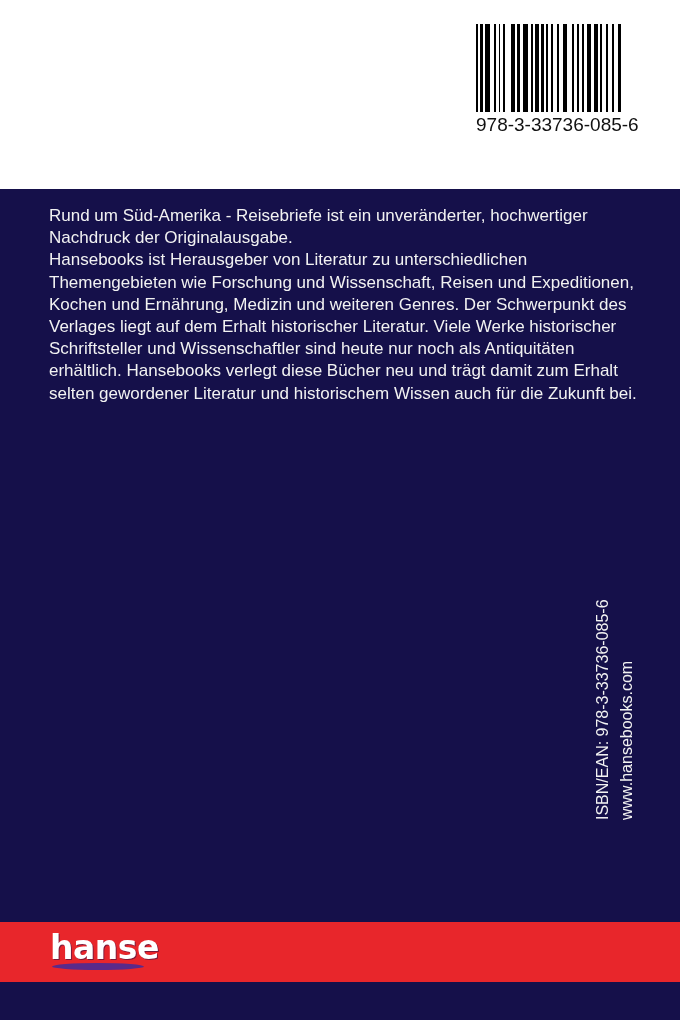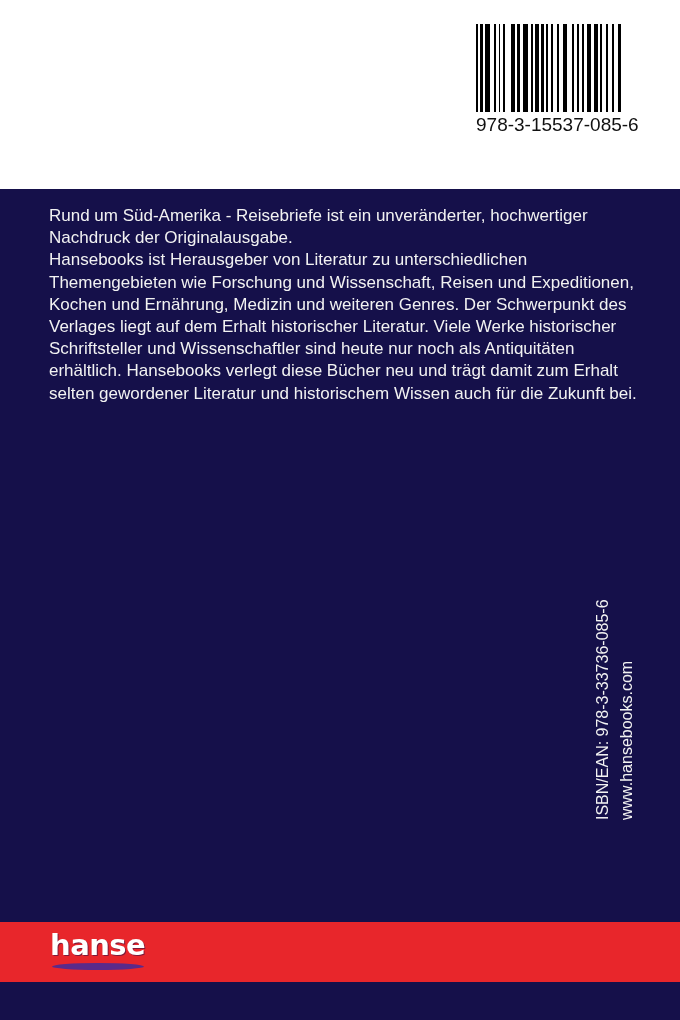--- a/index.html
+++ b/index.html
@@ -35,21 +35,21 @@
   }
   .red-band {
     position: absolute; left: 0; top: 922px; width: 680px; height: 60px;
     background: #e8262b;
   }
   .logo {
     position: absolute; left: 50px; top: 930px; width: 100px; height: 44px;
   }
   .logo-text {
     position: absolute; left: 0; top: -2px; color: #ffffff; font-weight: bold;
-    font-size: 29px; letter-spacing: -0.5px; font-family: "DejaVu Sans", sans-serif;
+    font-size: 33px; letter-spacing: -0.5px; font-family: "DejaVu Sans", sans-serif;
     text-shadow: 1px 1px 0 #7a1a3a;
   }
   .logo-swoosh {
     position: absolute; left: 2px; top: 33px; width: 92px; height: 7px;
     background: #5a2a8a; border-radius: 50%;
   }
 </style>
 </head>
 <body>
 
@@ -75,21 +75,21 @@
         <span style="left: 96px; width: 2px;"></span>
         <span style="left: 101px; width: 2px;"></span>
         <span style="left: 106px; width: 2px;"></span>
         <span style="left: 111px; width: 4px;"></span>
         <span style="left: 118px; width: 4px;"></span>
         <span style="left: 124px; width: 2px;"></span>
         <span style="left: 130px; width: 2px;"></span>
         <span style="left: 136px; width: 2px;"></span>
         <span style="left: 142px; width: 3px;"></span>
       </div>
-    <div class="barcode-number">978-3-15537-085-6</div>
+    <div class="barcode-number">978-3-33736-085-6</div>
   </div>
 </div>
 
 <div class="navy"></div>
 
 <div class="blurb">
   <p>Rund um Süd-Amerika - Reisebriefe ist ein unveränderter, hochwertiger Nachdruck der Originalausgabe.</p>
   <p>Hansebooks ist Herausgeber von Literatur zu unterschiedlichen Themengebieten wie Forschung und Wissenschaft, Reisen und Expeditionen, Kochen und Ernährung, Medizin und weiteren Genres. Der Schwerpunkt des Verlages liegt auf dem Erhalt historischer Literatur. Viele Werke historischer Schriftsteller und Wissenschaftler sind heute nur noch als Antiquitäten erhältlich. Hansebooks verlegt diese Bücher neu und trägt damit zum Erhalt selten gewordener Literatur und historischem Wissen auch für die Zukunft bei.</p>
 </div>
 

